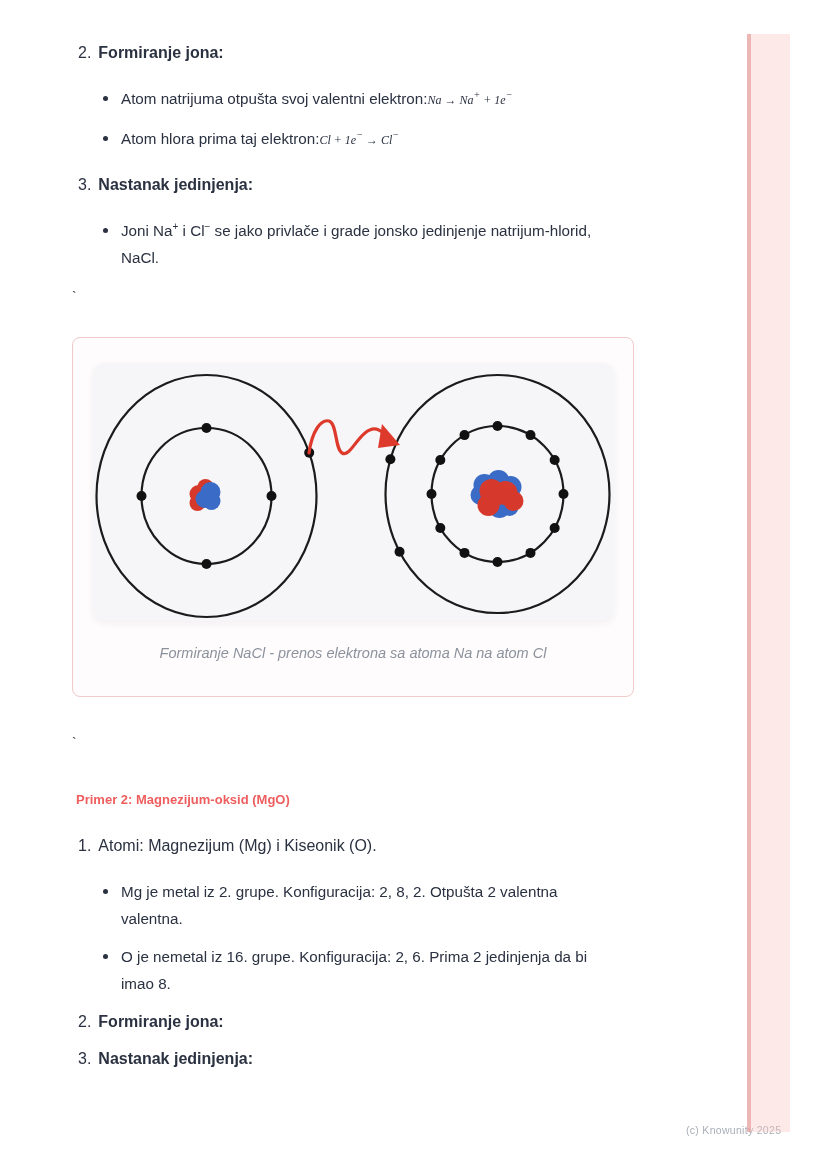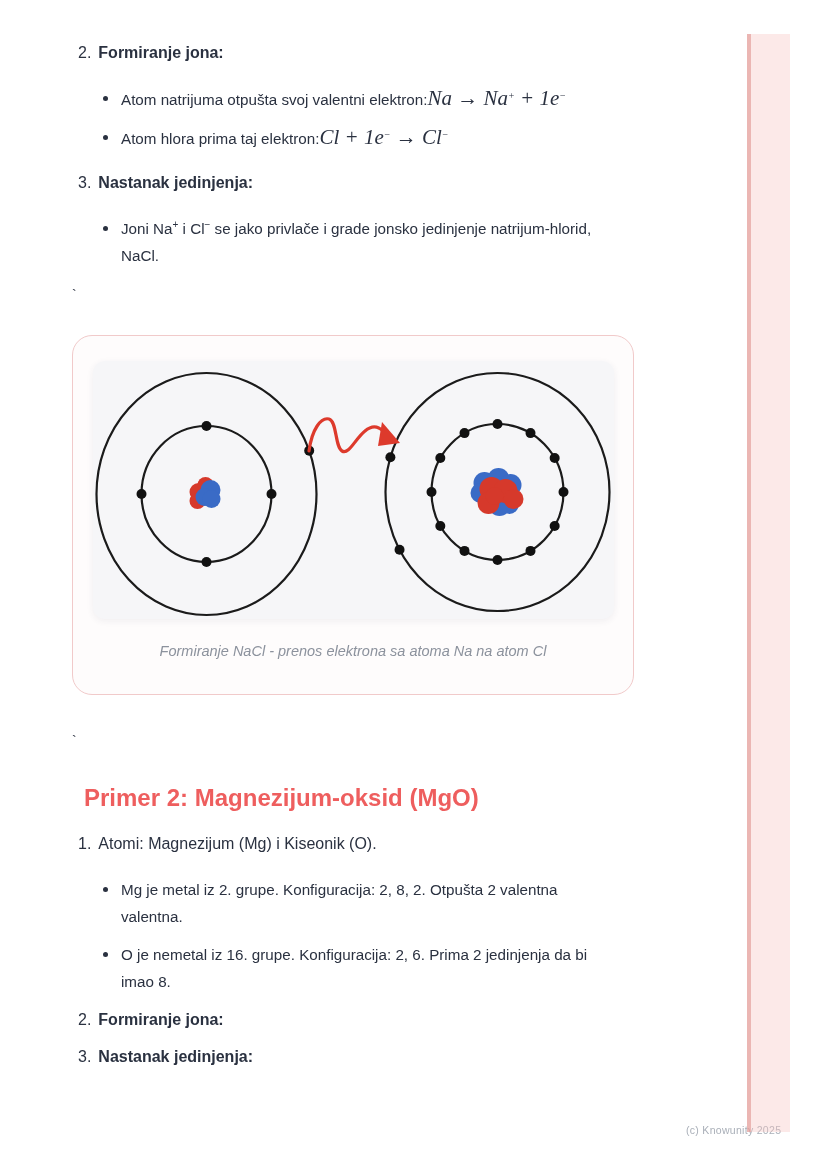--- a/index.html
+++ b/index.html
@@ -20,51 +20,51 @@
   .oli .oli-rest{font-weight:normal;}
 
   
   .ul{margin-top:22px;}
   .uli{display:flex;padding-left:31px;font-size:15.2px;line-height:27px;}
   .uli + .uli{margin-top:11px;}
   .dot{flex:0 0 auto;width:5px;height:5px;border-radius:50%;background:var(--text,#2a3140);margin-top:11px;margin-right:13px;}
   .uli-text{max-width:610px;}
 
   .b{font-weight:normal;}
-  .math{font-family:"Liberation Serif",serif;font-style:italic;font-size:21px;}
+  .math{font-family:"Liberation Serif",serif;font-style:italic;font-size:12px;}
   .sup{font-size:0.66em;vertical-align:super;line-height:0;}
 
   .tick{font-size:14px;line-height:20px;margin-top:16px;color:var(--text,#2a3140);}
   .tick2{margin-top:36px;}
 
   
   .figure-card{
     margin-top:30px;
     width:562px;height:360px;box-sizing:border-box;
     border:1.5px solid var(--card_border,#f1caca);
     background:var(--card_bg,#fefcfc);
-    border-radius:20px;
+    border-radius:8px;
     padding:25px 19px 0 19px;
   }
   .figure-panel{
     width:521px;height:258px;margin:0 auto;
     background:var(--panel_bg,#f6f6f8);
     border-radius:12px;
     box-shadow:0 2px 7px rgba(60,60,80,0.07);
     overflow:hidden;
   }
   .figure-caption{
     text-align:center;font-style:italic;
     color:var(--caption,#8c929d);
     font-size:14.5px;margin-top:24px;
   }
 
   h2.primer{
-    margin:34px 0 0 12px;
-    font-size:24px;line-height:26px;
+    margin:34px 0 0 4px;
+    font-size:13px;line-height:26px;
     color:var(--accent,#ee5e5e);
     font-weight:bold;
   }
   .mt14{margin-top:14px;} .mt16{margin-top:16px;} .mt20{margin-top:20px;} .mt22{margin-top:22px;}
 
   .footer-note{
     position:absolute;left:686px;top:1124px;
     font-size:10.5px;letter-spacing:0.3px;
     color:var(--footer,#a9afb8);
   }

